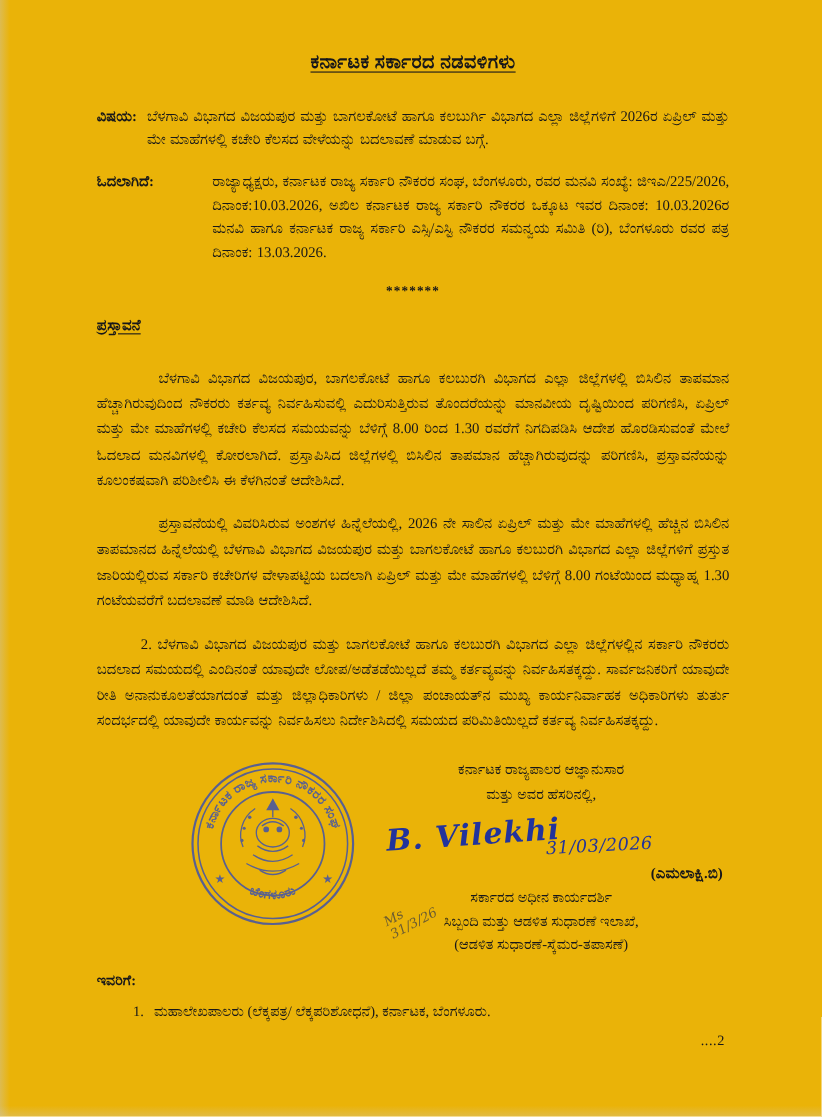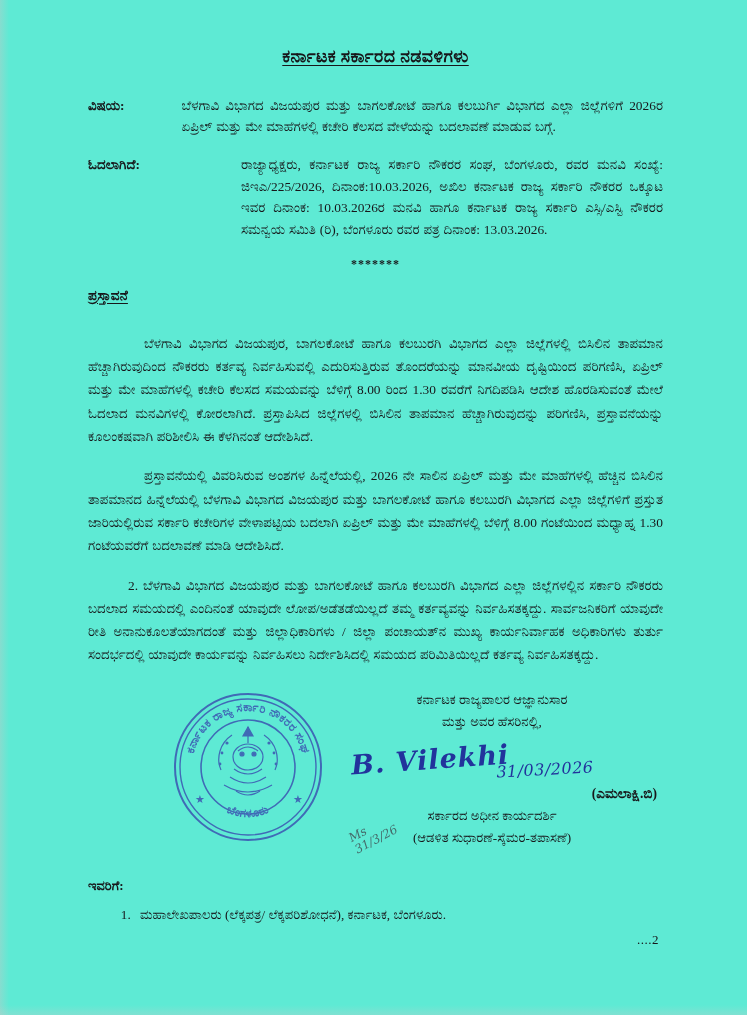--- a/index.html
+++ b/index.html
@@ -7,21 +7,21 @@
     padding: 0;
     background: #ffffff;
   }
   body {
     font-family: "Liberation Serif", "DejaVu Serif", serif;
   }
   .page {
     position: relative;
     width: 747px;
     height: 1015px;
-    background: #5eead4;
+    background: #eab308;
     overflow: hidden;
     box-sizing: border-box;
   }
   
   .scan-edge-left {
     position: absolute;
     left: 0; top: 0;
     width: 9px; height: 100%;
     background: linear-gradient(to right, rgba(200,200,200,0.38), rgba(255,255,255,0));
     pointer-events: none;
@@ -50,21 +50,20 @@
     text-underline-offset: 3px;
     margin: 0 0 26px 0;
     line-height: 1.4;
   }
 
   
   .field-row {
     display: flex;
     align-items: flex-start;
     margin-bottom: 16px;
-    gap: 48px;
   }
   .field-label {
     font-weight: bold;
     font-size: 13.4px;
     white-space: nowrap;
     line-height: 1.62;
     flex: 0 0 auto;
     padding-right: 9px;
   }
   .field-label.wide { min-width: 96px; }
@@ -287,20 +286,21 @@
       </div>
 
       <div class="sign-right">
         <div class="sign-authority">ಕರ್ನಾಟಕ ರಾಜ್ಯಪಾಲರ ಆಜ್ಞಾನುಸಾರ</div>
         <div class="sign-authority">ಮತ್ತು ಅವರ ಹೆಸರಿನಲ್ಲಿ,</div>
         <div>
           <span class="signature-ink">B. Vilekhi</span><span class="signature-date">31/03/2026</span>
         </div>
         <div class="sign-name">(ಎಮಲಾಕ್ಷಿ.ಬಿ)</div>
         <div class="sign-desig">ಸರ್ಕಾರದ ಅಧೀನ ಕಾರ್ಯದರ್ಶಿ</div>
+        <div class="sign-desig">ಸಿಬ್ಬಂದಿ ಮತ್ತು ಆಡಳಿತ ಸುಧಾರಣೆ ಇಲಾಖೆ,</div>
         <div class="sign-desig">(ಆಡಳಿತ ಸುಧಾರಣೆ-ಸ್ಕೆಮರ-ತಪಾಸಣೆ)</div>
       </div>
 
       <div class="initial-mark">
         <div>Ms</div>
         <div>31/3/26</div>
       </div>
     </div>
 
     <div class="recipients-heading">ಇವರಿಗೆ:</div>

